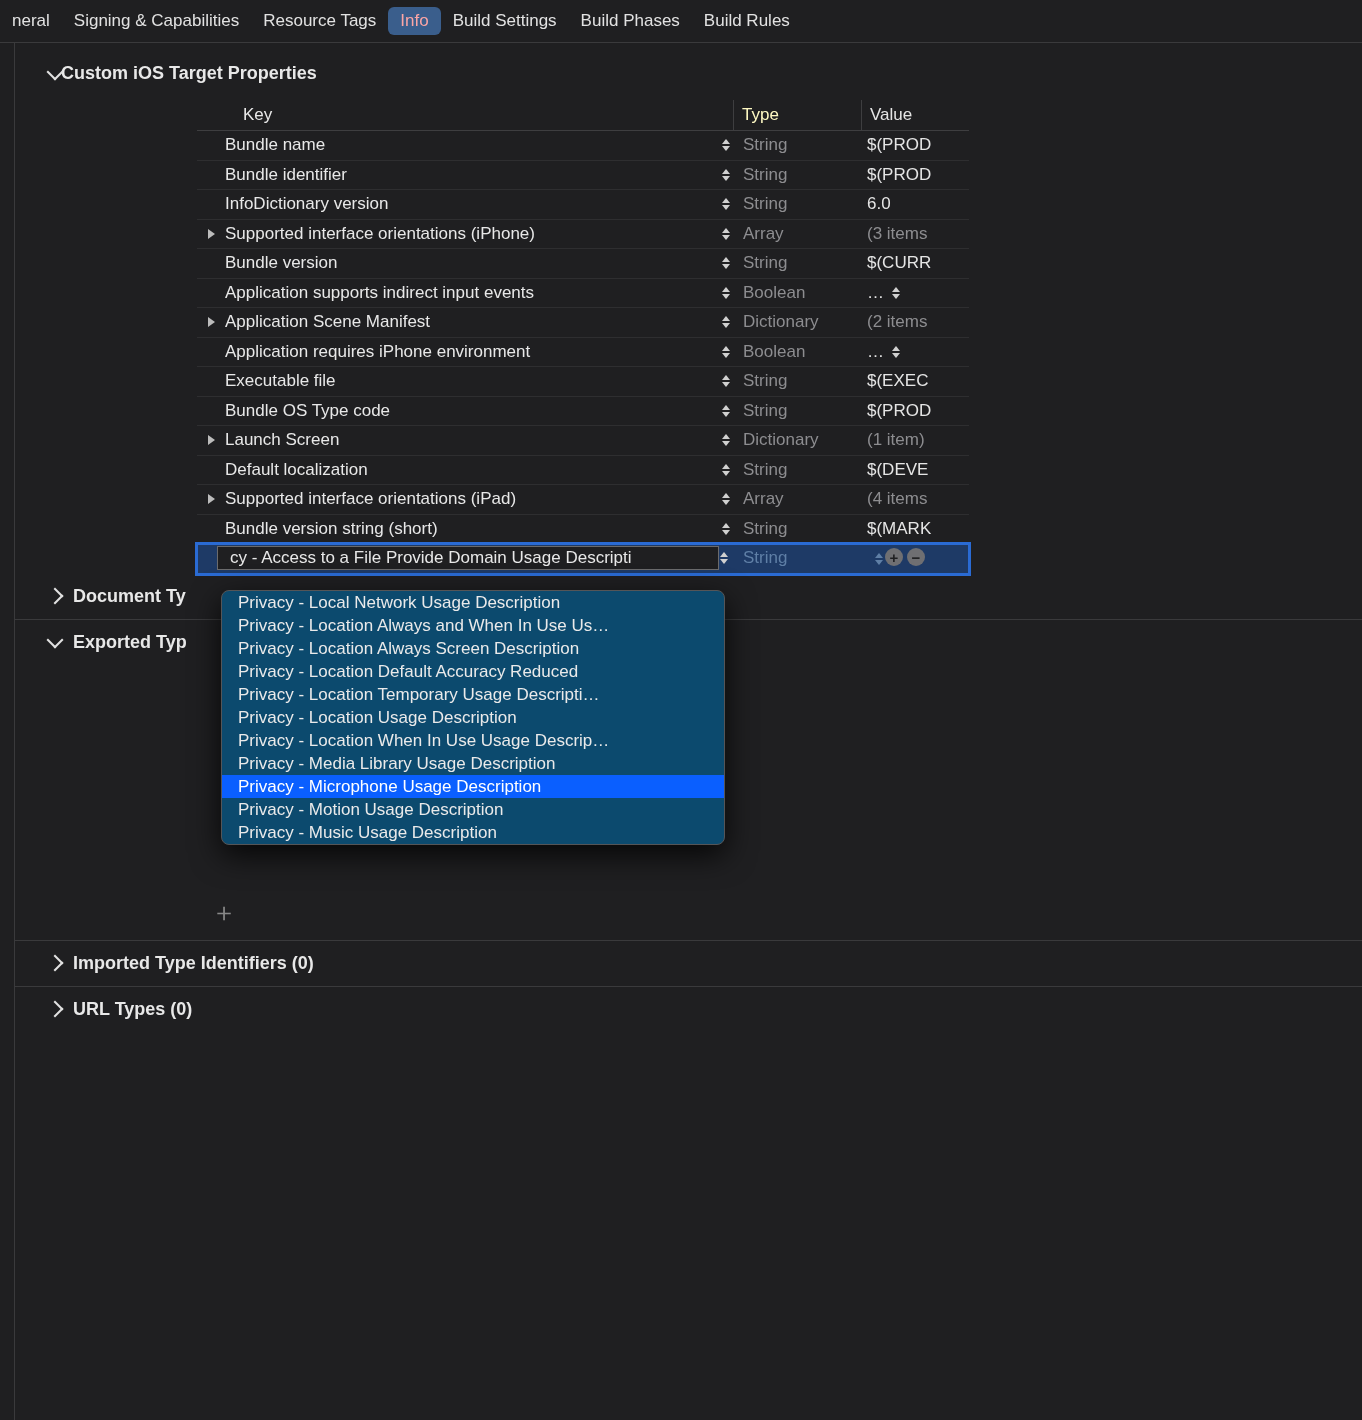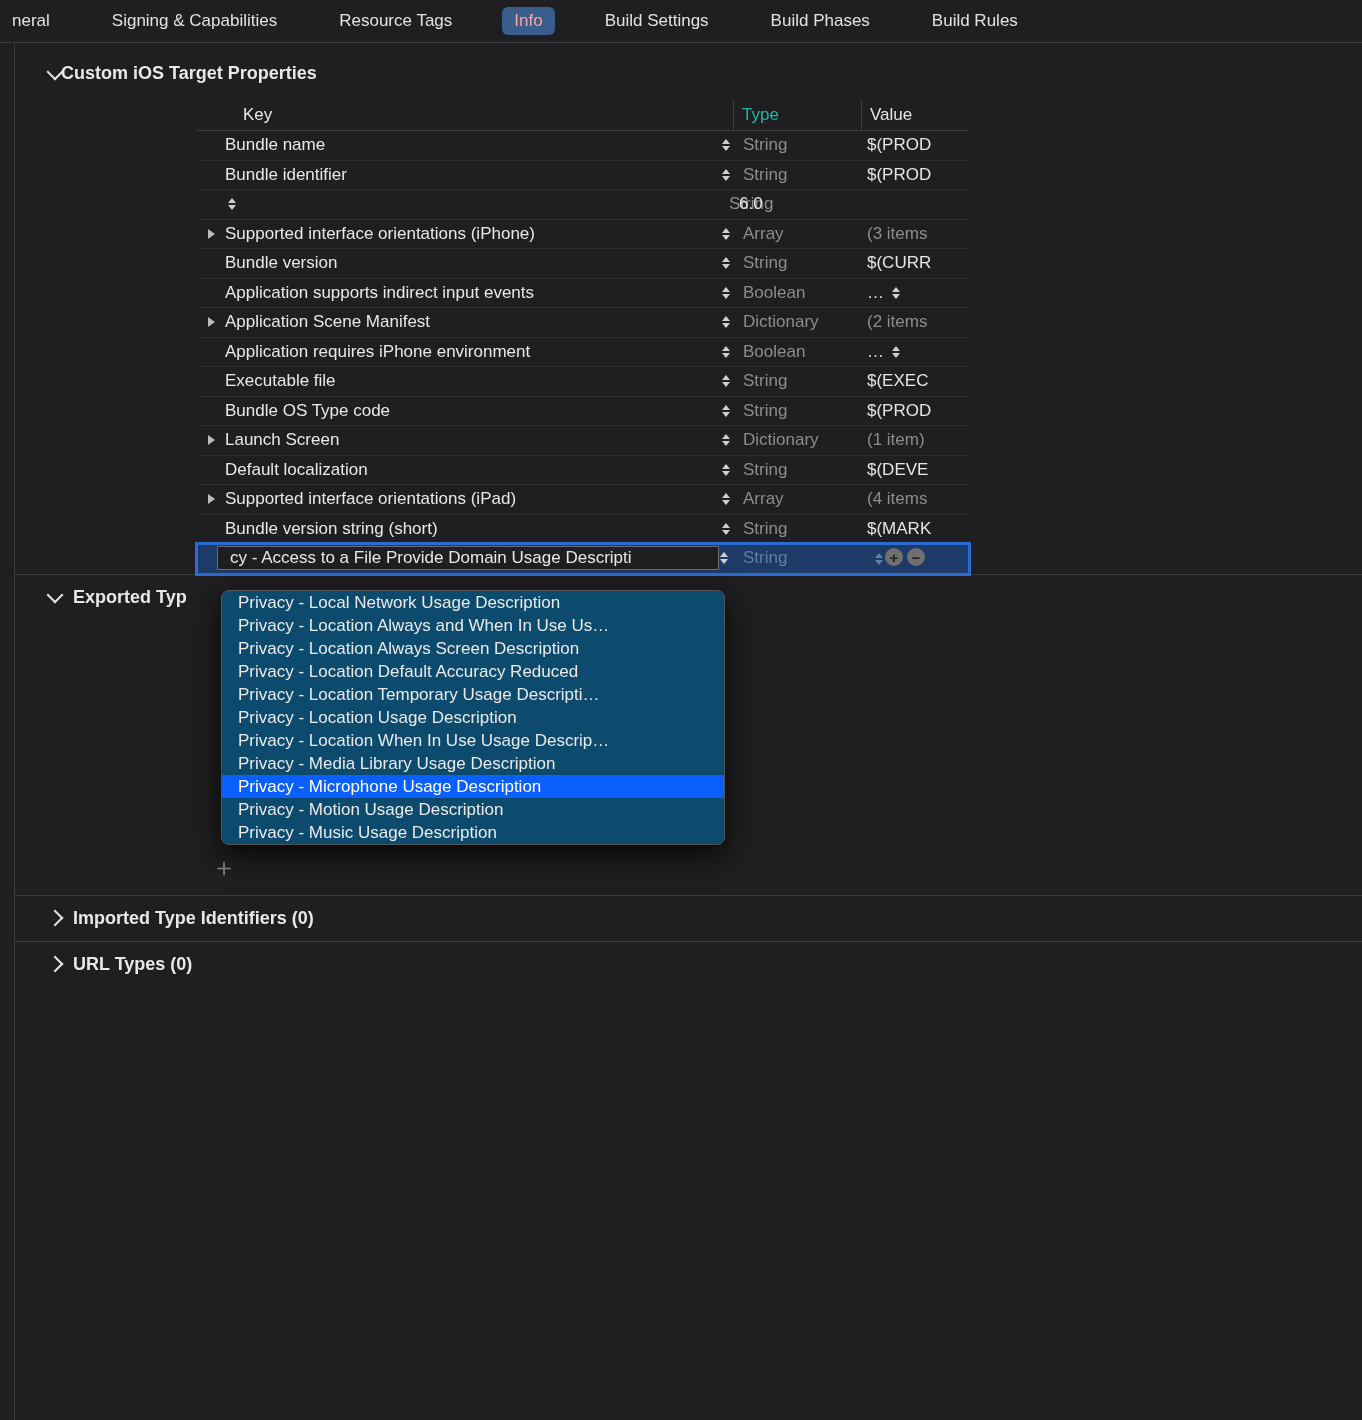--- a/index.html
+++ b/index.html
@@ -12,21 +12,20 @@
     width: 1362px;
     height: 1420px;
     overflow: hidden;
   }
 
   
   .tabbar {
     height: 42px;
     display: flex;
     align-items: center;
-    gap: 38px;
     padding-left: 0;
     border-bottom: 1px solid #3a3a3c;
     background: #1f1f21;
     position: relative;
   }
   .tab {
     color: #e2e2e2;
     padding: 4px 12px;
     border-radius: 6px;
     font-size: 17px;
@@ -262,21 +261,21 @@
     <span class="chevron"></span>
     <span>Custom iOS Target Properties</span>
   </div>
 
   
   <div class="plist">
     <div class="plist-header">
       <span></span>
       <span class="col-key">Key</span>
       <span></span>
-      <span class="col-type" style="color:#14b8a6;">Type</span>
+      <span class="col-type" style="color:#fef9c3;">Type</span>
       <span class="col-value">Value</span>
     </div>
 
     <div id="plist-rows">
         <div class="plist-row">
           <span class="row-disclosure"></span>
           <span class="col-key">Bundle name</span>
           <span class="key-stepper">
             <span class="stepper-up"></span>
             <span class="stepper-down"></span>
@@ -289,20 +288,21 @@
           <span class="col-key">Bundle identifier</span>
           <span class="key-stepper">
             <span class="stepper-up"></span>
             <span class="stepper-down"></span>
           </span>
           <span class="col-type">String</span>
           <span class="col-value">$(PROD</span>
         </div>
         <div class="plist-row">
           <span class="row-disclosure"></span>
+          <span class="col-key">InfoDictionary version</span>
           <span class="key-stepper">
             <span class="stepper-up"></span>
             <span class="stepper-down"></span>
           </span>
           <span class="col-type">String</span>
           <span class="col-value">6.0</span>
         </div>
         <div class="plist-row">
           <span class="row-disclosure">
             <span class="tri"></span>
@@ -444,20 +444,24 @@
       <span class="col-value">
         <span class="val-stepper">
           <span class="stepper-up"></span>
             <span class="stepper-down"></span>
         </span>
       </span>
     </div>
   </div>
 
   
+  <div class="section-row" style="margin-top:0;border-top:none;">
+    <span class="chevron right"></span>
+    <span>Document Ty</span>
+  </div>
 
   <div class="section-row">
     <span class="chevron"></span>
     <span>Exported Typ</span>
   </div>
 
   <div class="spacer"></div>
   <span class="addicon">＋</span>
 
   <div class="section-row">

